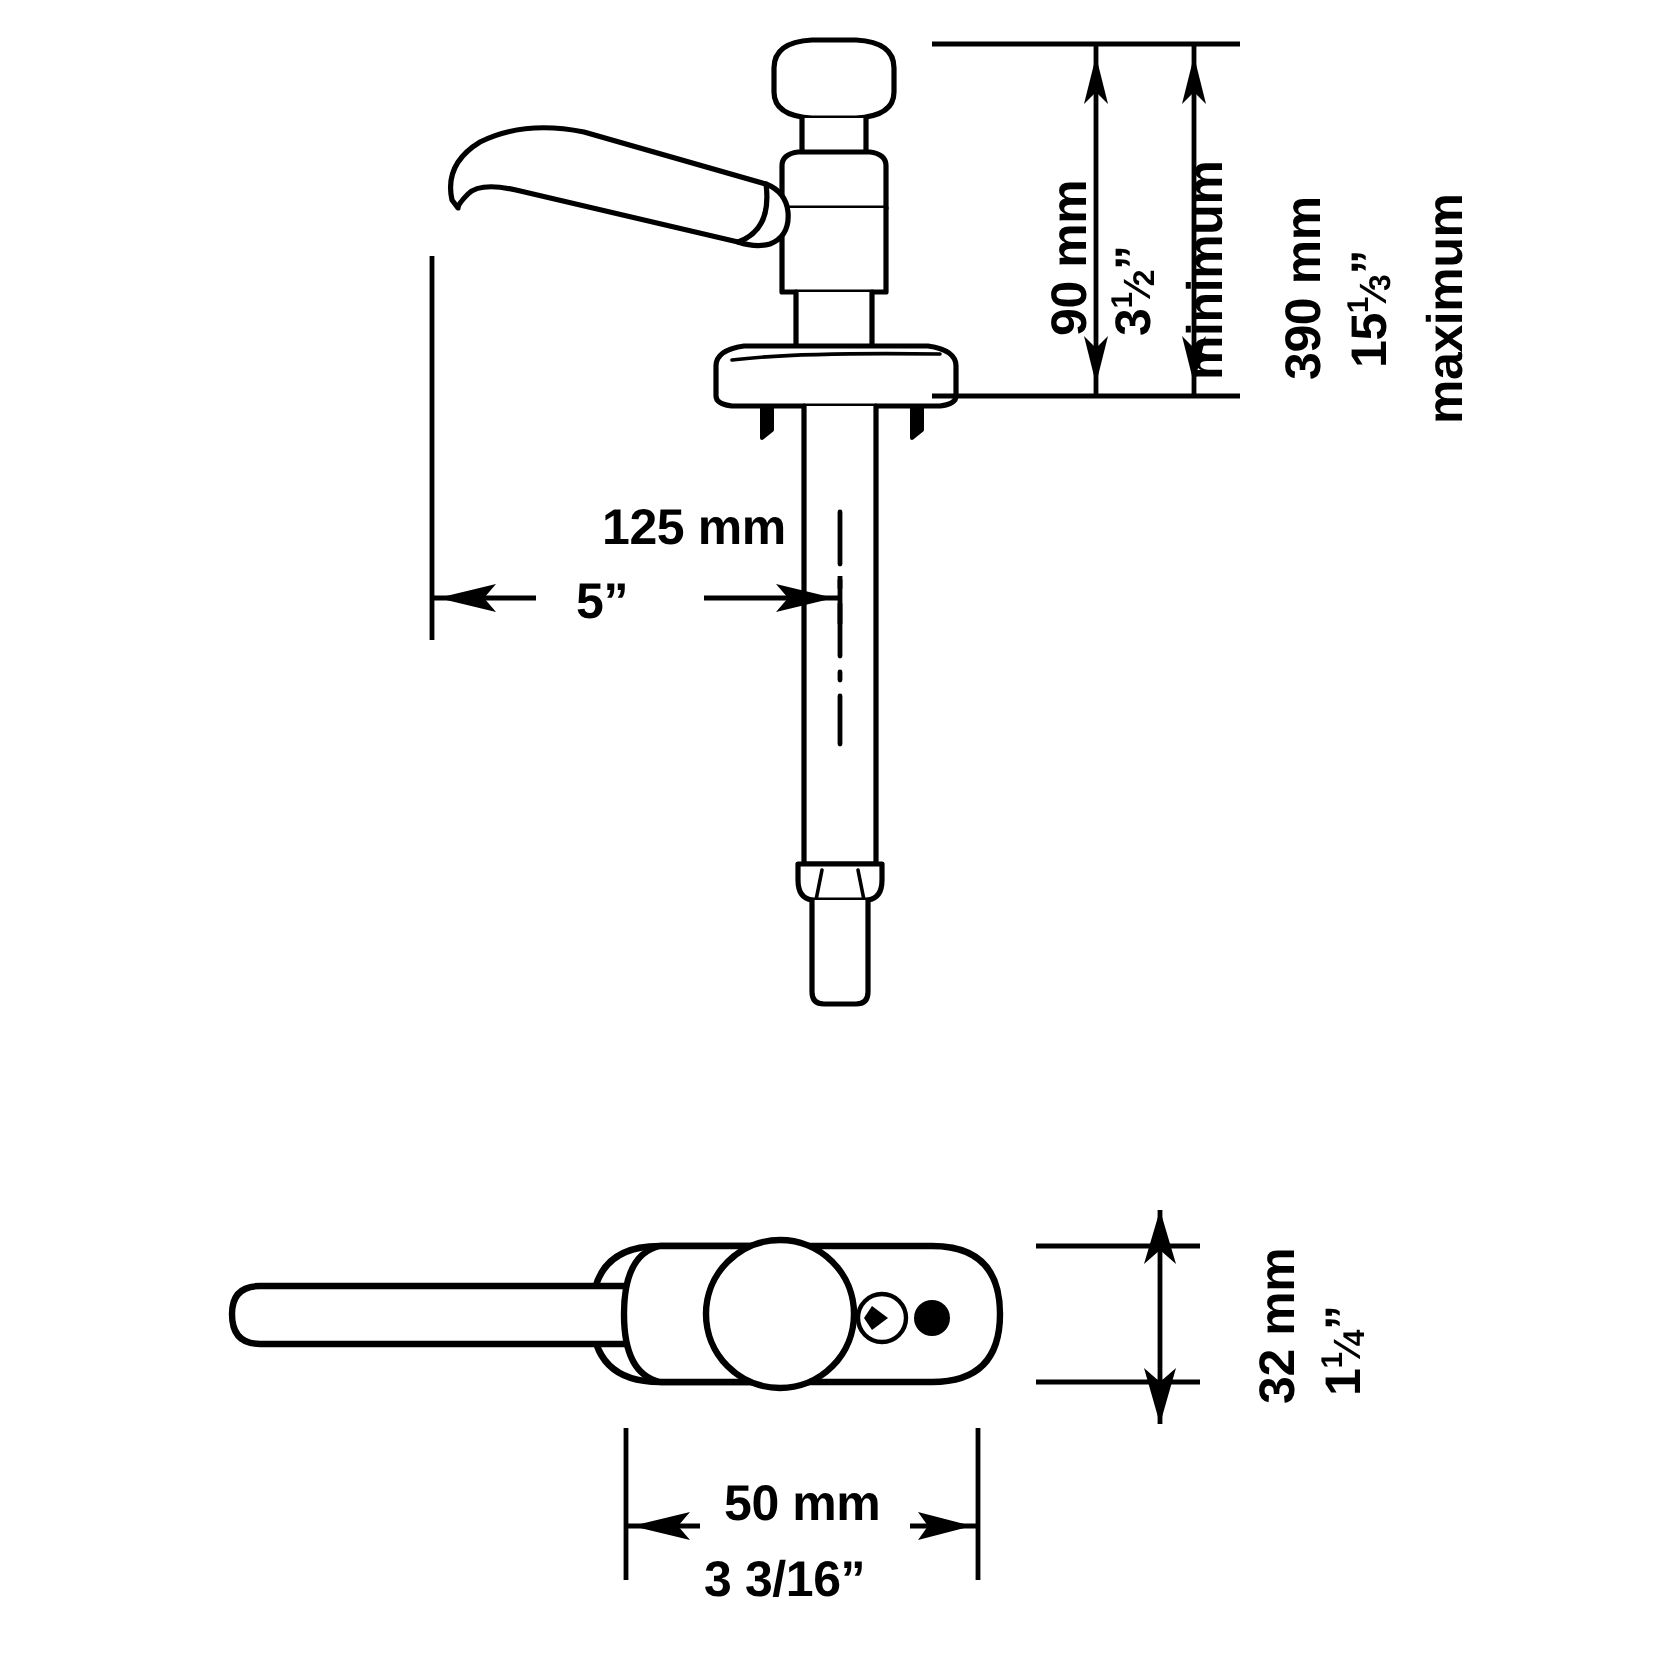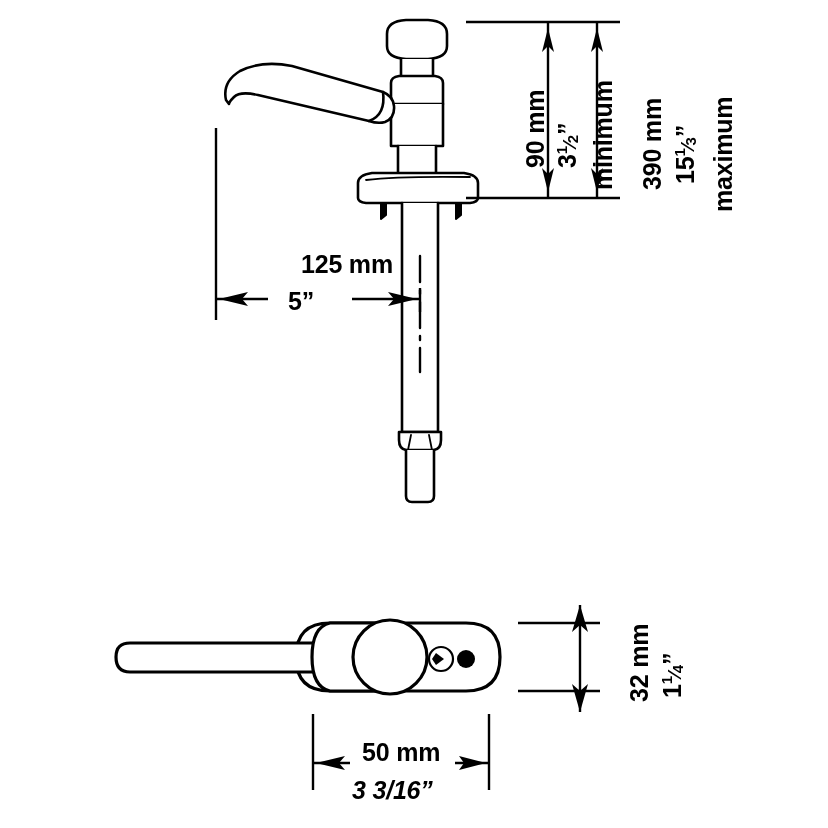--- a/index.html
+++ b/index.html
@@ -202,17 +202,17 @@
   </div>
 
   <div class="dim-label big" style="left:288px; top:287px;">
     <span>5”</span>
   </div>
 
   <div class="dim-label big" style="left:362px; top:738px;">
     <span>50 mm</span>
   </div>
 
-  <div class="dim-label big" style="left:352px; top:776px;font-style:italic;">
+  <div class="dim-label big" style="left:352px; top:776px;">
     <span>3 3/16”</span>
   </div>
 
 </div>
 
 </body></html>

